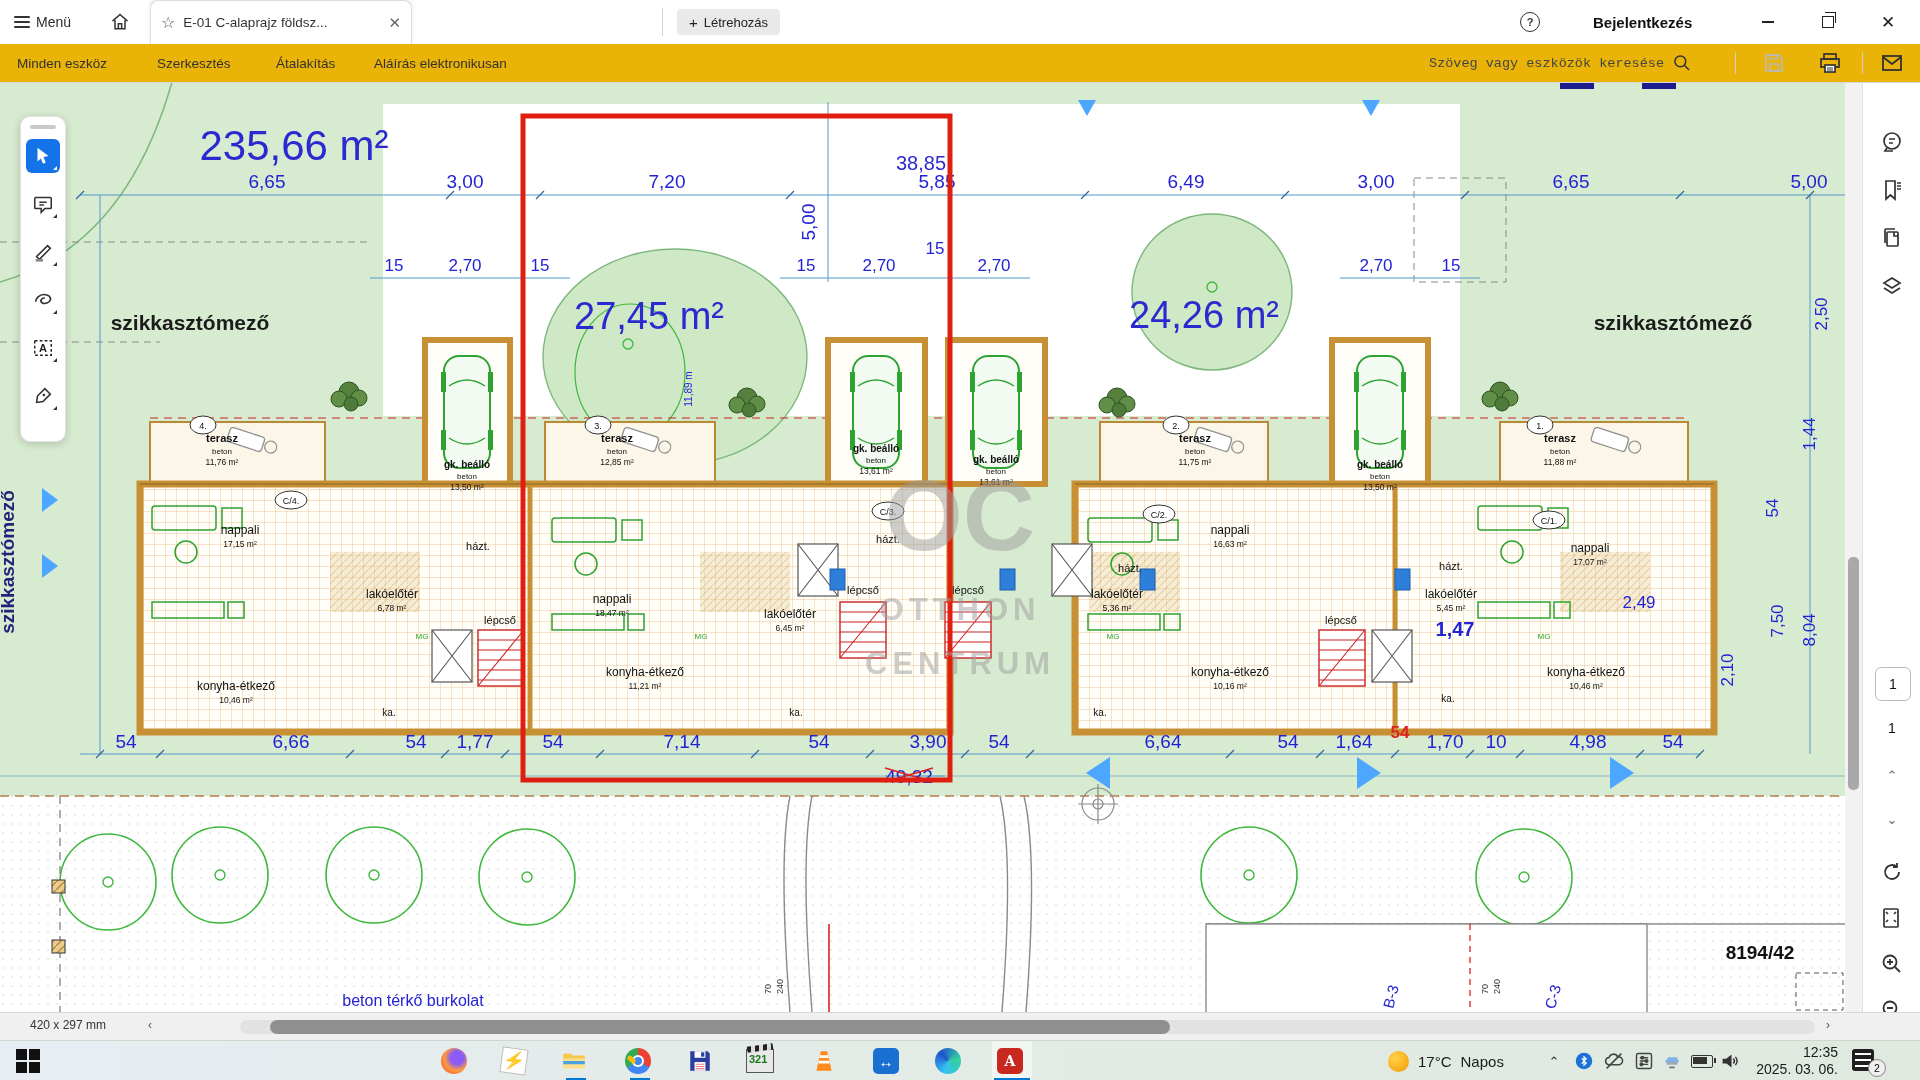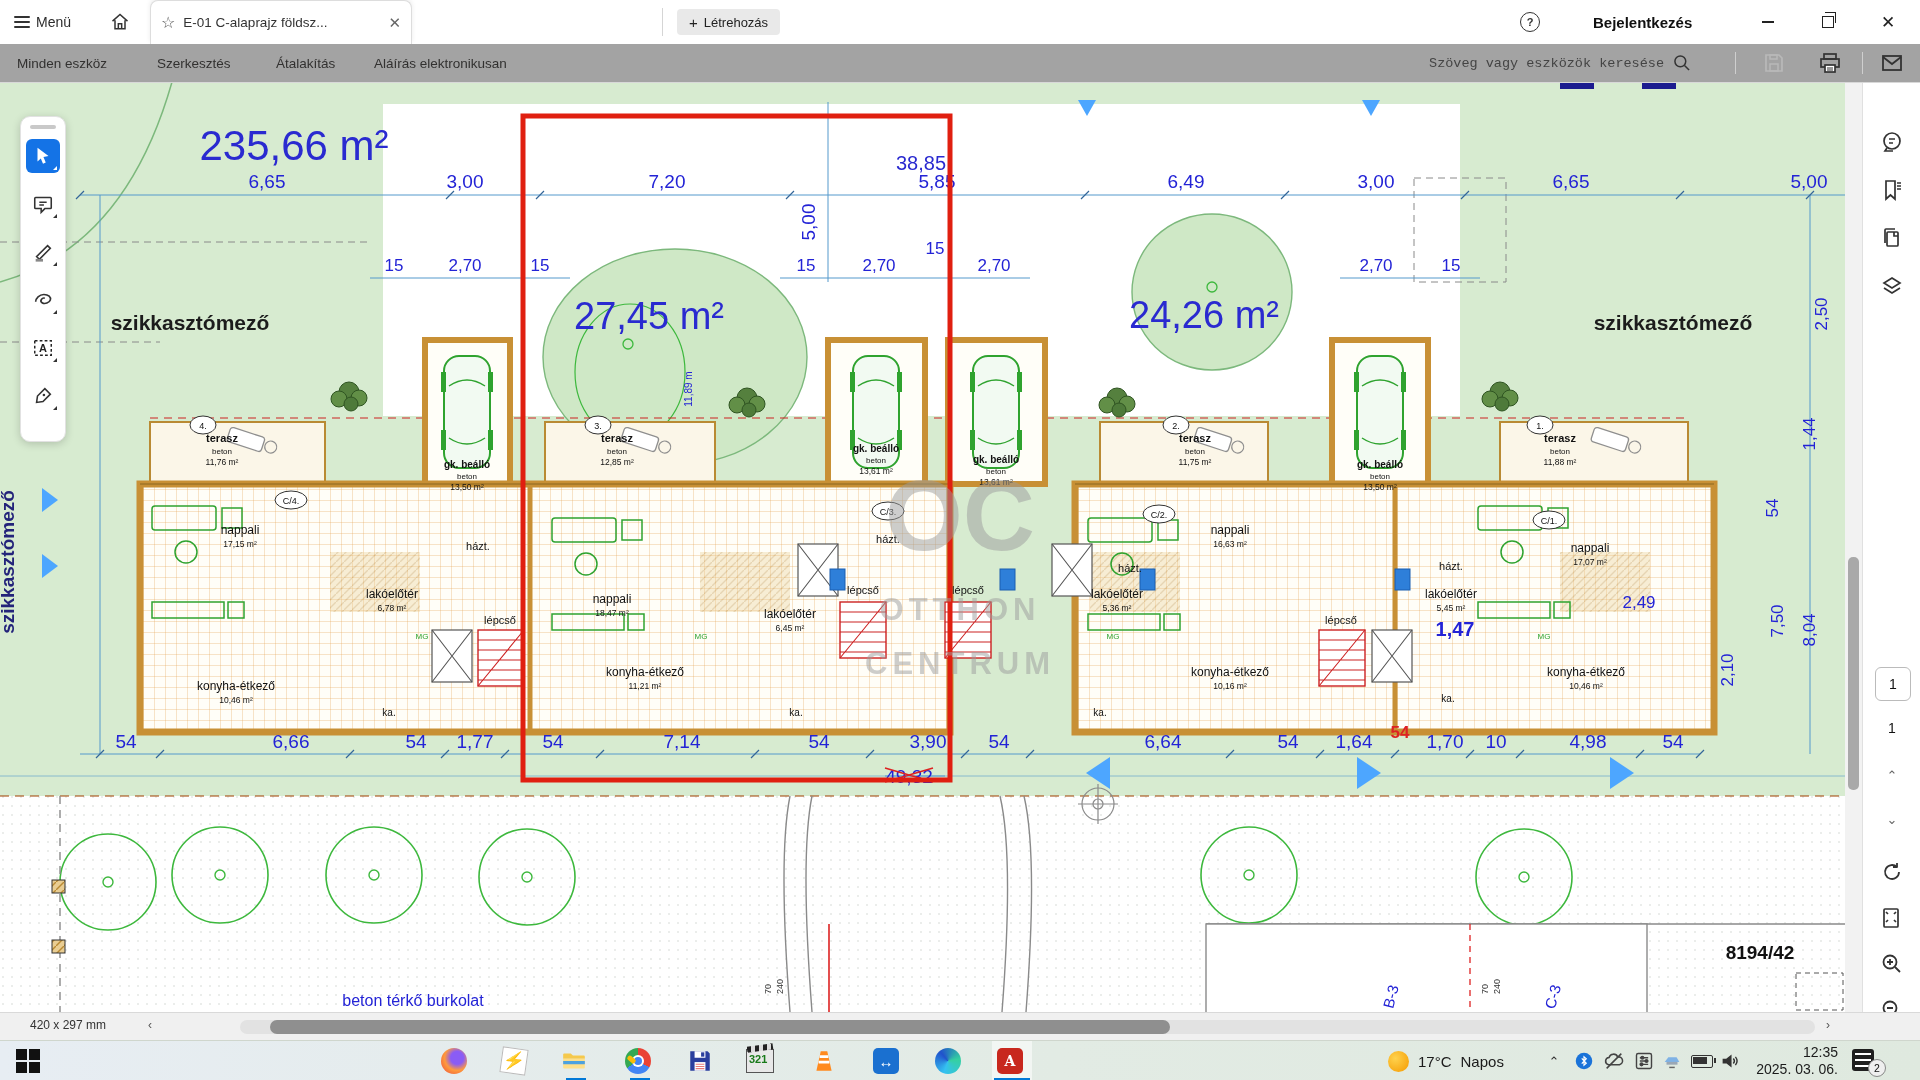--- a/index.html
+++ b/index.html
@@ -24,21 +24,21 @@
   #help-btn{left:1518px;width:24px;height:44px;justify-content:center;font-size:15px;color:#333;}
   .qcircle{width:18px;height:18px;border:1.6px solid #333;border-radius:50%;display:flex;align-items:center;justify-content:center;font-size:11px;font-weight:bold;}
   #signin{left:1560px;font-weight:bold;font-size:15px;color:#111;margin-left:33px;}
   .winbtn{position:absolute;top:0;width:46px;height:44px;display:flex;align-items:center;justify-content:center;color:#222;}
   #btn-min{left:1745px;}#btn-restore{left:1805px;}#btn-close{left:1865px;font-size:17px;}
   .min-glyph{width:12px;height:2px;background:#222;}
   .restore-glyph{width:10px;height:10px;border:1.5px solid #222;position:relative;}
   .restore-glyph:before{content:"";position:absolute;left:2px;top:-5px;width:10px;height:10px;border:1.5px solid #222;border-left:none;border-bottom:none;}
 
   
-  #appbar{left:0;top:44px;width:1920px;height:38px;background:#a3a3a3;border-bottom:1px solid #d8d8d8;z-index:40;}
+  #appbar{left:0;top:44px;width:1920px;height:38px;background:#eab308;border-bottom:1px solid #d8d8d8;z-index:40;}
   .menu-item{position:absolute;top:0;height:38px;display:flex;align-items:center;font-size:13.5px;color:#323130;}
   #search-label{position:absolute;top:0;height:38px;right:228px;display:flex;align-items:center;gap:8px;font-size:13.5px;color:#444;font-family:Liberation Mono, monospace;}
   .bar-icon{position:absolute;top:7px;width:24px;height:24px;}
   .vsep{position:absolute;top:8px;width:1px;height:22px;background:#cfcfcf;}
 
   
   #viewer{left:0;top:82px;width:1845px;height:930px;background:#0ea5e9;overflow:hidden;}
   
   #left-tools{left:20px;top:116px;width:44px;height:324px;background:#fff;border:1px solid #e2e2e2;border-radius:10px;box-shadow:0 2px 8px rgba(0,0,0,.18);z-index:30;}
   .ltool{position:absolute;left:5px;width:34px;height:34px;border-radius:6px;display:flex;align-items:center;justify-content:center;}

